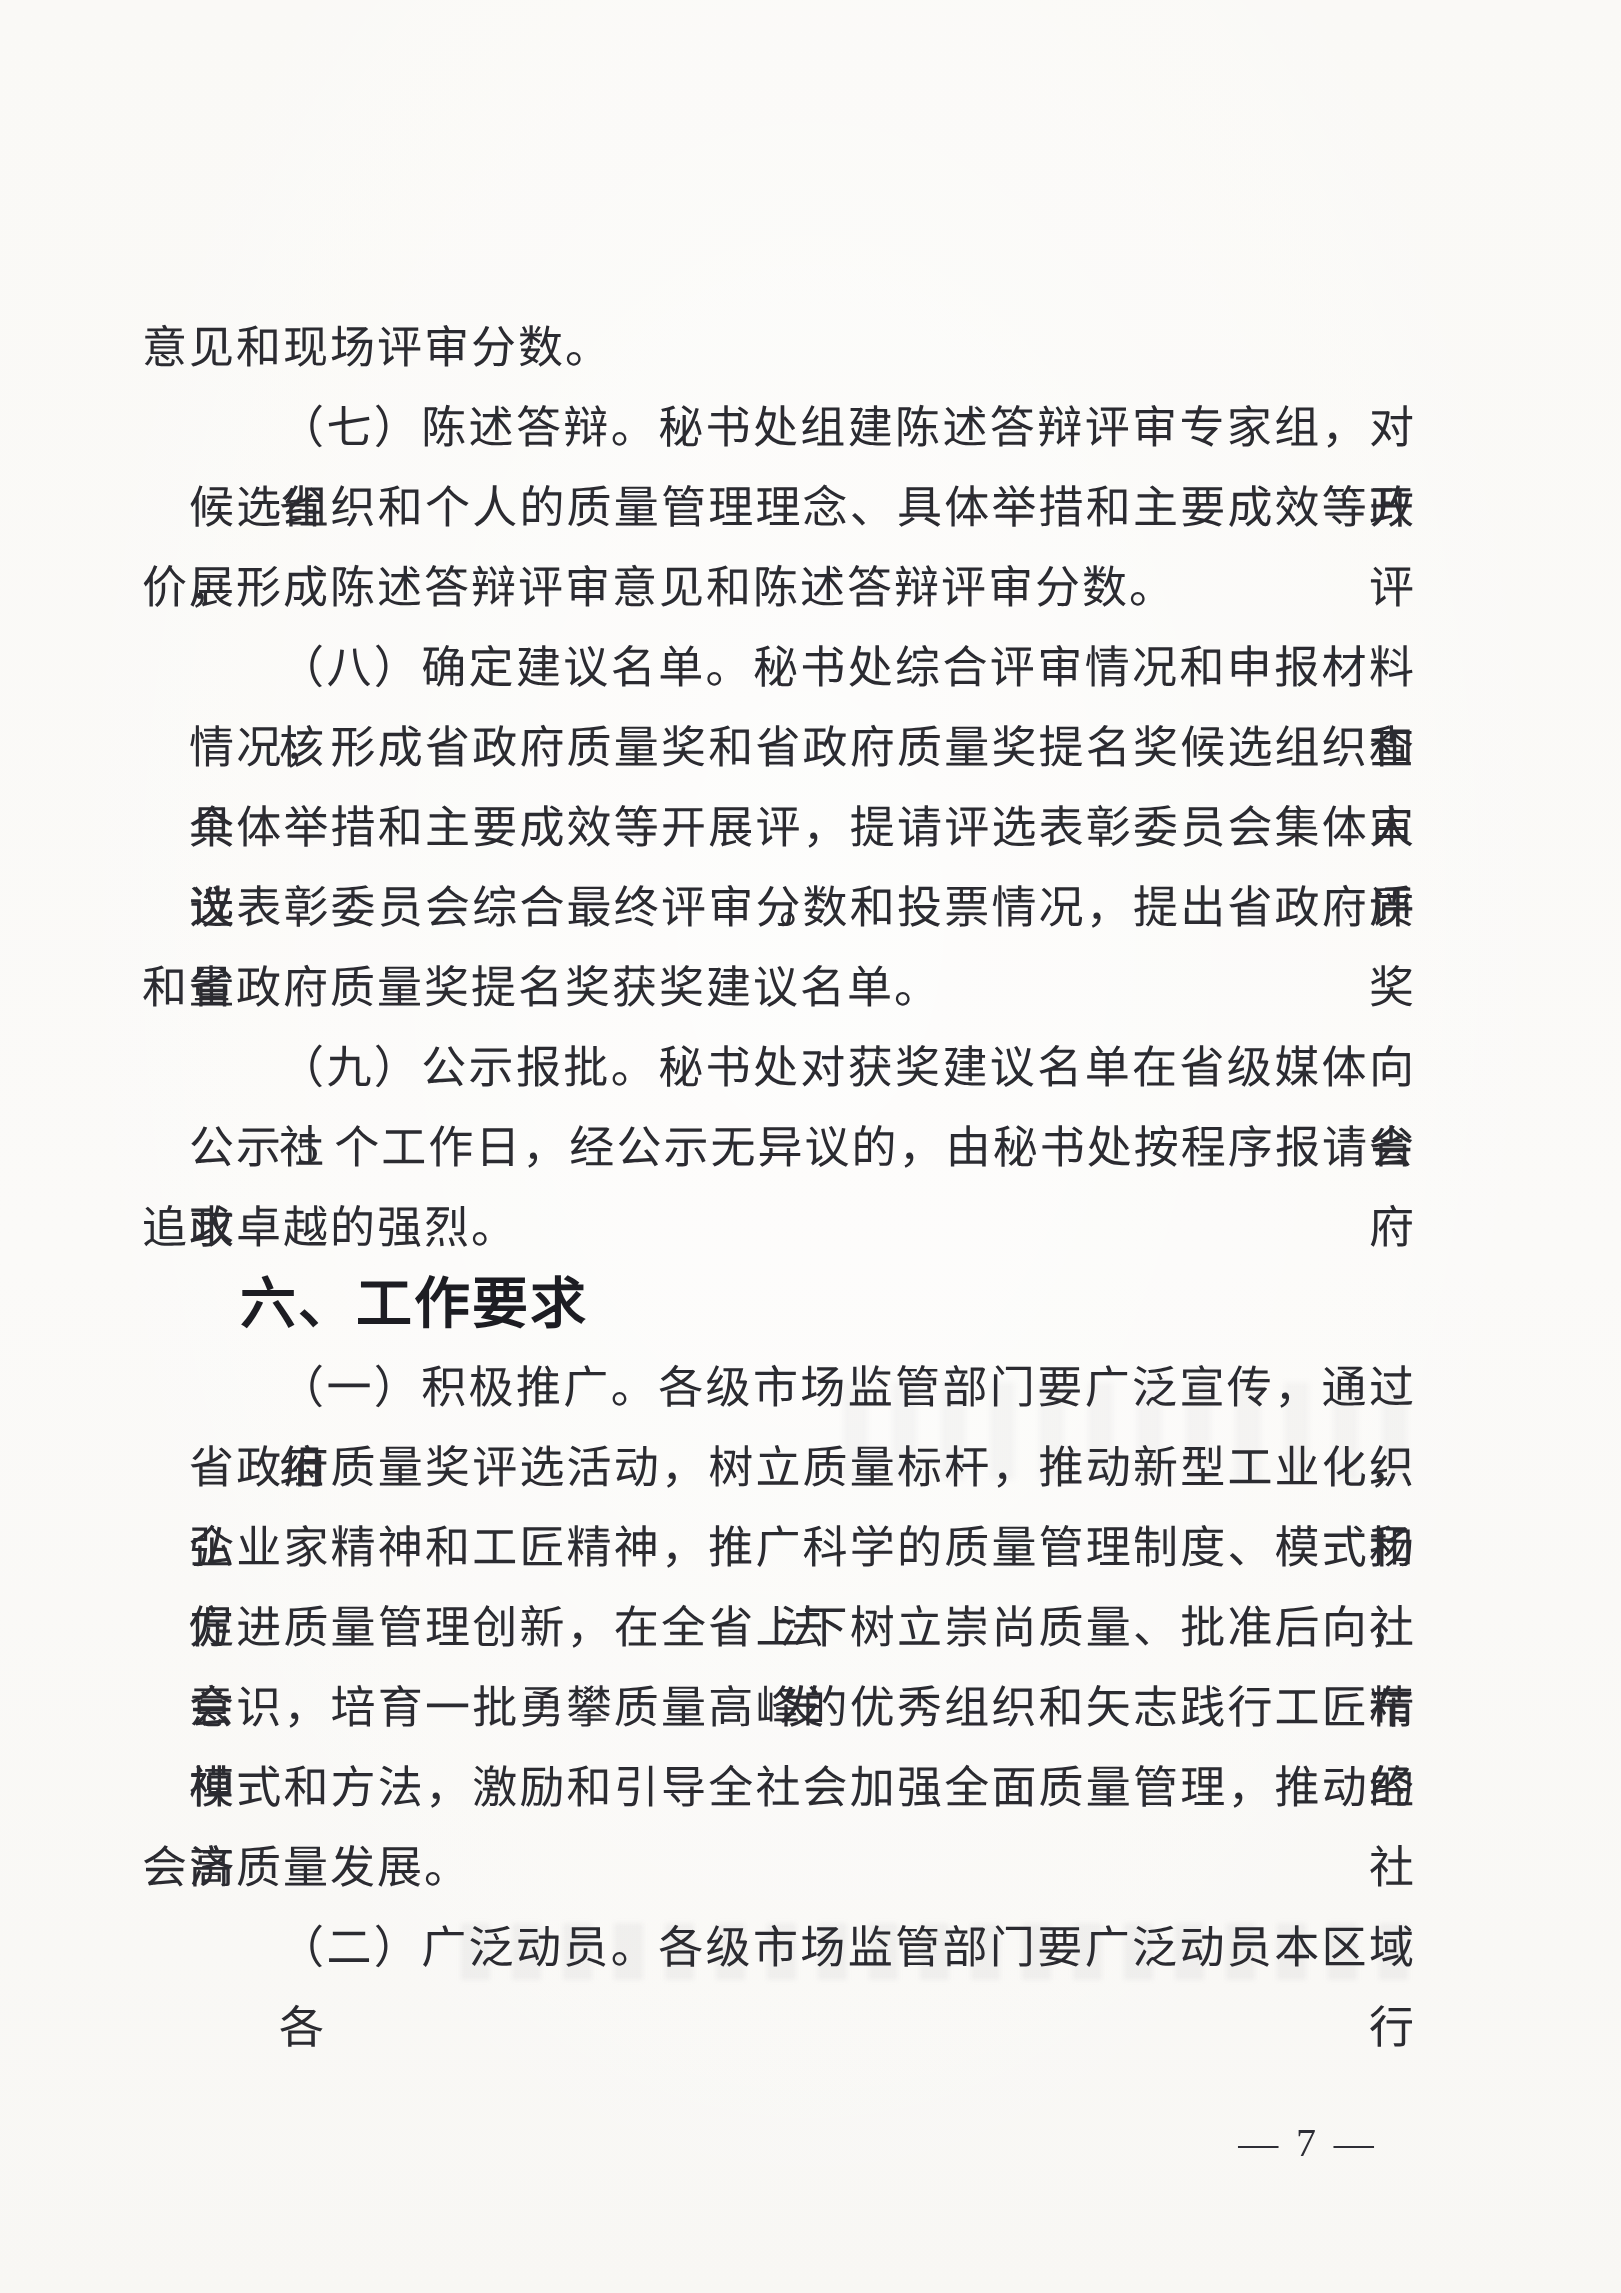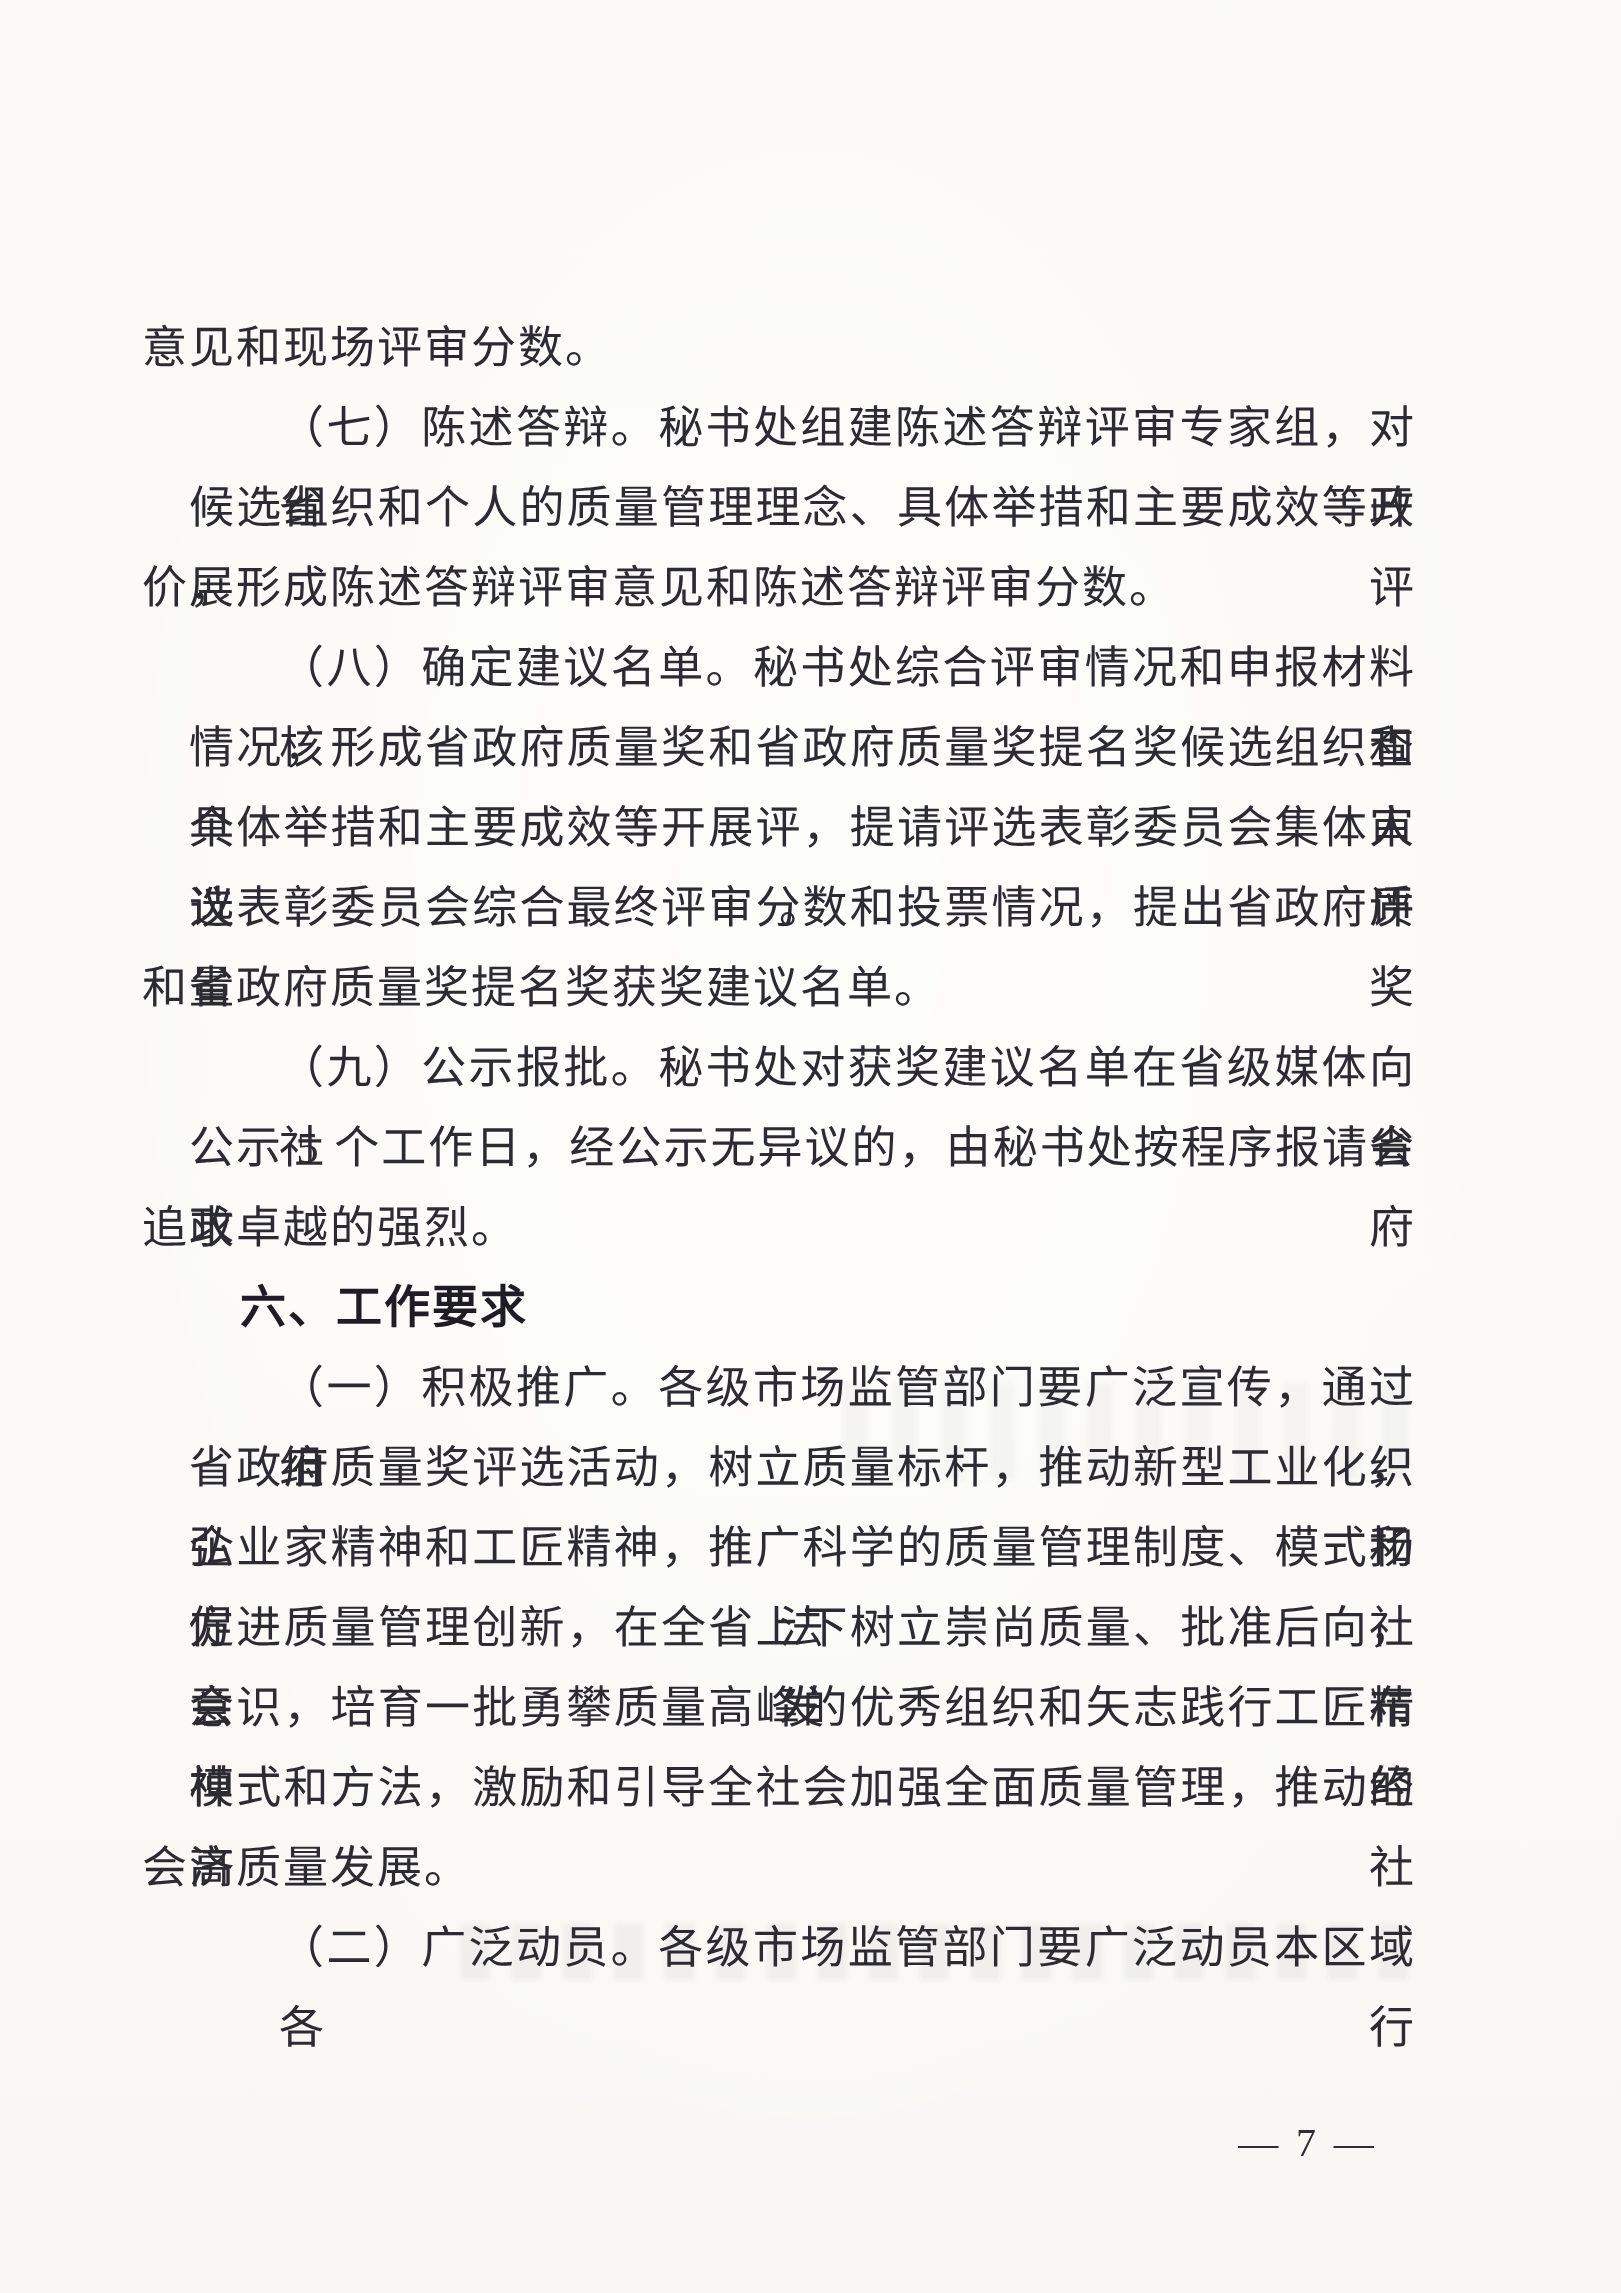--- a/index.html
+++ b/index.html
@@ -38,23 +38,23 @@
   }
   .line.fill {
     white-space: normal;
     text-align-last: justify;
     margin-left: 47px;
   }
   .line.indent {
     padding-left: 90px;
   }
   .line.heading {
-    font-family: Liberation Serif, serif;
+    font-family: Liberation Mono, monospace;
     font-weight: 700;
-    font-size: 46px;
+    font-size: 56px;
     color: #1d1d23;
     padding-left: 98px;
   }
   .page-number {
     position: absolute;
     left: 1220px;
     top: 2113px;
     width: 176px;
     height: 59px;
     line-height: 59px;

